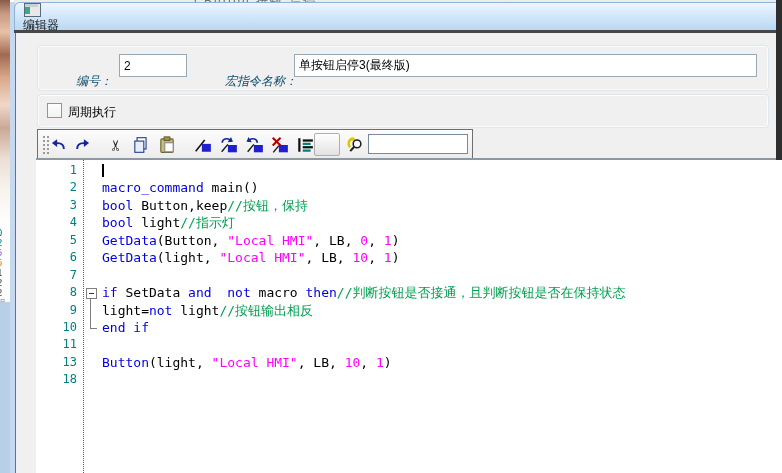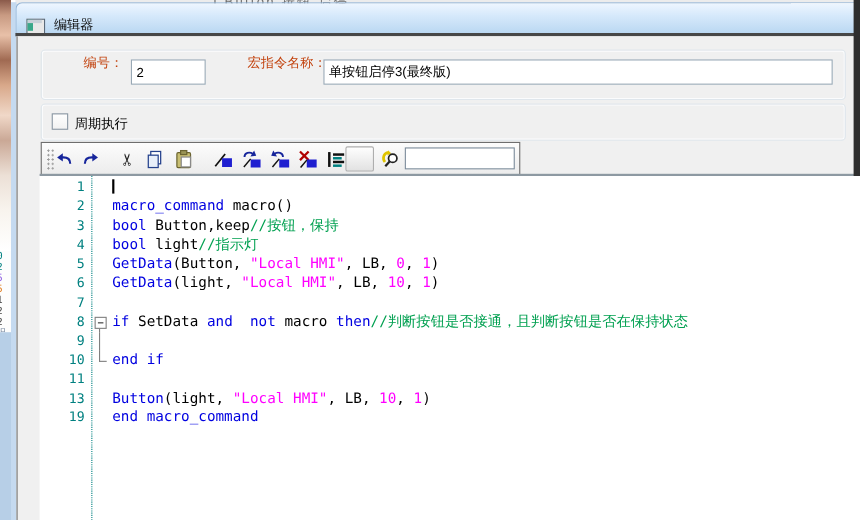--- a/index.html
+++ b/index.html
@@ -17,35 +17,35 @@
   #left-frags{position:absolute;left:0;top:228px;width:10px;height:74px;background:#fdfdfd;overflow:hidden;}
   #left-frags span{display:block;font-size:9px;line-height:10px;font-family:"DejaVu Sans Mono",monospace;text-indent:-3px;}
   #left-pale{position:absolute;left:0;top:302px;width:10px;height:171px;background:#b7cfe7;}
   #top-clip{position:absolute;left:14px;top:0;width:762px;height:8px;background:#ececec;overflow:hidden;z-index:2;}
   #top-clip span{position:absolute;left:180px;top:-7px;color:#6f6f6f;font-size:12px;letter-spacing:2px;white-space:nowrap;}
   
   #win-border{position:absolute;left:10px;top:2px;width:5px;height:471px;background:#c5daf0;z-index:2;}
   #titlebar{position:absolute;left:14px;top:2px;width:762px;height:28px;z-index:3;
     background:linear-gradient(180deg,#eef6ff 0%,#d6e9fb 40%,#b9d7f2 100%);
     border:1px solid #8fb2d6;border-bottom:none;border-radius:6px 0 0 0;
-    display:flex;align-items:flex-end;}
+    display:flex;align-items:flex-start;flex-direction:column;}
   #title-icon{width:15px;height:12px;margin-left:9px;border:1px solid #5a6a7a;background:#e8e8e8;position:relative;flex:none;}
   #title-icon::before{content:"";position:absolute;left:0;top:0;width:5px;height:10px;background:#3aa88a;}
   #title-icon::after{content:"";position:absolute;left:0;top:0;width:13px;height:3px;background:#c8d0d8;}
   #title-text{margin-left:8px;color:#111;}
   #under-title{position:absolute;left:14px;top:30px;width:768px;height:3px;background:#474747;z-index:3;}
   #right-dark{position:absolute;left:776px;top:0;width:6px;height:160px;background:#2e2e2e;z-index:6;}
   
   #client{position:absolute;left:15px;top:33px;width:767px;height:440px;background:#f0f0f0;
     border-left:1px solid #707070;z-index:4;}
   .groupbox{position:absolute;border:1px solid #dfe6ec;border-radius:4px;
     box-shadow:inset 0 0 0 1px #fbfcfd;}
   #gb-fields{left:21px;top:12px;width:730px;height:44px;}
   #gb-cycle{left:21px;top:61px;width:730px;height:32px;}
-  .fld-label{position:absolute;top:16px;color:#c2410c;}
+  .fld-label{position:absolute;top:40px;color:#0c4a6e;font-style:italic;}
   #lbl-number{left:60px;}
   #lbl-name{left:209px;}
   .txt{position:absolute;top:21px;height:21px;background:#fff;border:1px solid #98a8b5;
     font-size:12px;padding:0 4px;font-family:"Liberation Sans","DejaVu Sans",sans-serif;color:#000;}
   #inp-number{left:103px;width:58px;}
   #inp-name{left:278px;width:453px;}
   #cycle-box{position:absolute;left:31px;top:70px;width:13px;height:13px;
     background:linear-gradient(180deg,#fefefe,#f2f2f2);border:1px solid #8a97a3;}
   #cycle-label{position:absolute;left:52px;top:71px;font-family:Liberation Mono, monospace;}
   
@@ -228,21 +228,21 @@
   <div id="editor">
     <div id="code-lines">
         <div class="cl">
           <span class="ln">1</span>
           <span class="fm"></span>
           <span class="ct"><span class="caret"></span></span>
         </div>
         <div class="cl">
           <span class="ln">2</span>
           <span class="fm"></span>
-          <span class="ct"><span class="sg-k">macro_command</span><span class="sg-p"> macro()</span></span>
+          <span class="ct"><span class="sg-k">macro_command</span><span class="sg-p"> main()</span></span>
         </div>
         <div class="cl">
           <span class="ln">3</span>
           <span class="fm"></span>
           <span class="ct"><span class="sg-k">bool</span><span class="sg-p"> Button,keep</span><span class="sg-c">//按钮，保持</span></span>
         </div>
         <div class="cl">
           <span class="ln">4</span>
           <span class="fm"></span>
           <span class="ct"><span class="sg-k">bool</span><span class="sg-p"> light</span><span class="sg-c">//指示灯</span></span>
@@ -265,39 +265,39 @@
         <div class="cl">
           <span class="ln">8</span>
           <span class="fm f-box">
             <i></i>
           </span>
           <span class="ct"><span class="sg-k">if</span><span class="sg-p"> SetData </span><span class="sg-k">and</span><span class="sg-p">  </span><span class="sg-k">not</span><span class="sg-p"> macro </span><span class="sg-k">then</span><span class="sg-c">//判断按钮是否接通，且判断按钮是否在保持状态</span></span>
         </div>
         <div class="cl">
           <span class="ln">9</span>
           <span class="fm f-line"></span>
+          <span class="ct"><span class="sg-p">light=</span><span class="sg-k">not</span><span class="sg-p"> light</span><span class="sg-c">//按钮输出相反</span></span>
         </div>
         <div class="cl">
           <span class="ln">10</span>
           <span class="fm f-end"></span>
           <span class="ct"><span class="sg-k">end if</span></span>
         </div>
         <div class="cl">
           <span class="ln">11</span>
           <span class="fm"></span>
           <span class="ct"></span>
         </div>
         <div class="cl">
           <span class="ln">13</span>
           <span class="fm"></span>
           <span class="ct"><span class="sg-k">Button</span><span class="sg-p">(light, </span><span class="sg-s">"Local HMI"</span><span class="sg-p">, LB, </span><span class="sg-s">10</span><span class="sg-p">, </span><span class="sg-s">1</span><span class="sg-p">)</span></span>
         </div>
         <div class="cl">
-          <span class="ln">19</span>
-          <span class="fm"></span>
-          <span class="ct"><span class="sg-k">end macro_command</span></span>
+          <span class="ln">18</span>
+          <span class="fm"></span>
         </div>
       </div>
     <div id="gutter-sep"></div>
   </div>
 </div>
 
 <div id="right-dark"></div>
 
 </body></html>

